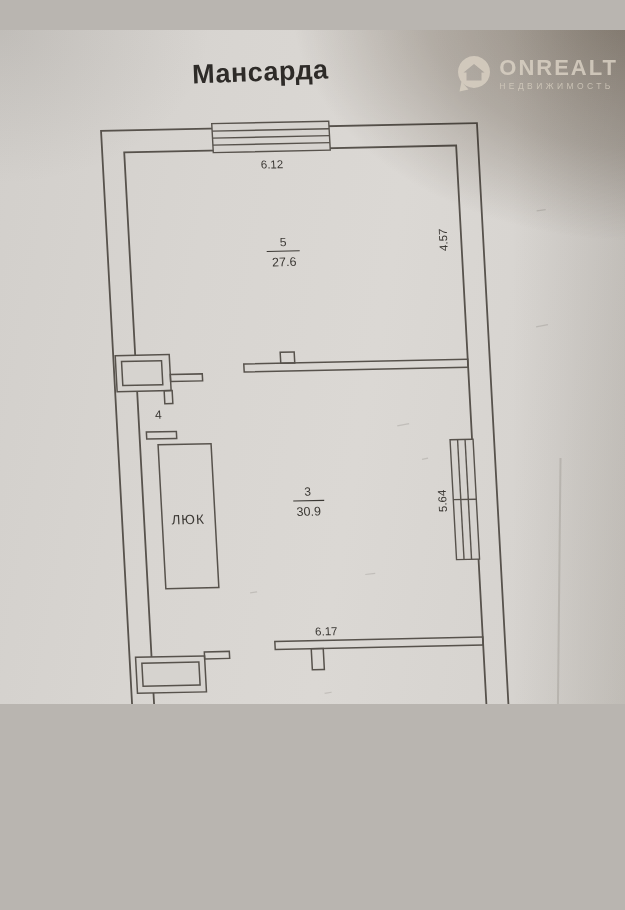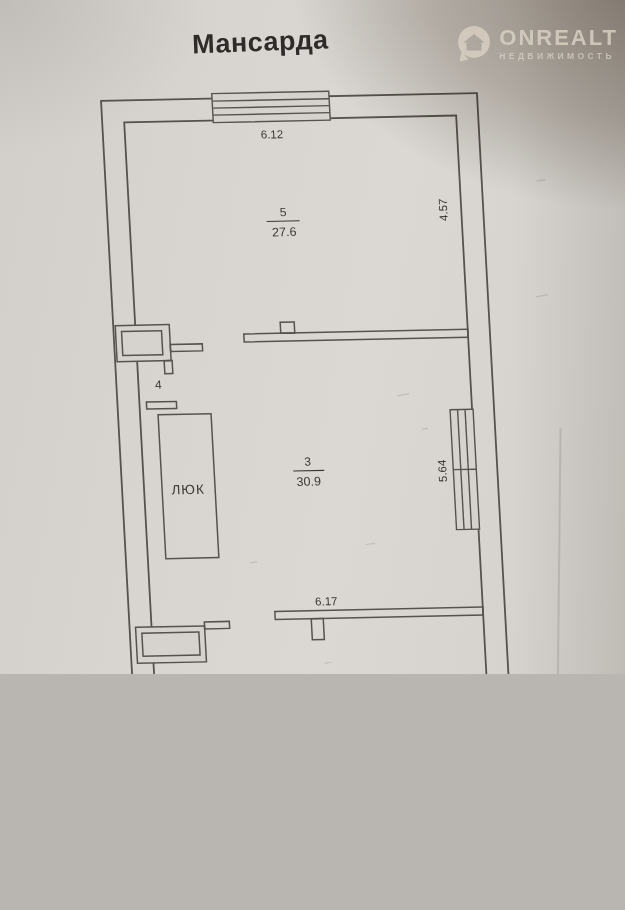--- a/index.html
+++ b/index.html
@@ -3,41 +3,42 @@
 <meta charset="utf-8">
 <style>
   html,body{margin:0;padding:0;background:#b9b5b0;}
   .photo{
     position:relative;width:625px;height:674px;overflow:hidden;
     font-family:"Liberation Sans",sans-serif;
     background:
       linear-gradient(90deg, rgba(0,0,0,0) 82%, rgba(96,88,78,.10) 93%, rgba(96,88,78,.16)),
       radial-gradient(300px 220px at 0% 0%, rgba(100,95,88,.16), rgba(100,95,88,0) 70%),
       linear-gradient(100deg,#d2cfcb,#d8d5d1 32%,#dbd8d4 58%,#d6d3cf 85%,#d2cfca);
+    margin-top: 30px;
   }
   .shade{
     position:absolute;inset:0;pointer-events:none;z-index:4;
     background:
       radial-gradient(480px 330px at 102% -4%, rgba(97,82,64,.58), rgba(97,82,64,.30) 44%, rgba(97,82,64,0) 72%);
     mix-blend-mode:multiply;
   }
   .plan-title{
     position:absolute;left:192px;top:27px;margin:0;z-index:3;
     font-size:27px;font-weight:bold;color:#2e2b28;letter-spacing:.5px;
     transform:rotate(-2.2deg);
   }
   .watermark{
     position:absolute;right:7px;top:24px;z-index:6;display:flex;align-items:center;gap:6px;
   }
   .wm-text{display:flex;flex-direction:column;line-height:1;}
   .wm-brand{
     font-size:22px;font-weight:bold;letter-spacing:2px;color:rgba(219,210,196,.82);
   }
   .wm-tagline{
-    margin-top:3px;font-size:8.5px;letter-spacing:3.4px;color:rgba(219,210,196,.72);font-weight:bold;
+    margin-top:3px;font-size:8.5px;letter-spacing:3.4px;color:rgba(219,210,196,.72);
   }
   svg.plan{position:absolute;inset:0;z-index:2;filter:blur(.3px);}
   .fold{
     position:absolute;left:557px;top:428px;width:1.5px;height:482px;z-index:1;
     background:rgba(110,104,96,.22);transform:rotate(.6deg);
   }
   svg text{font-family:"Liberation Sans",sans-serif;}
 </style>
 </head>
 <body>

